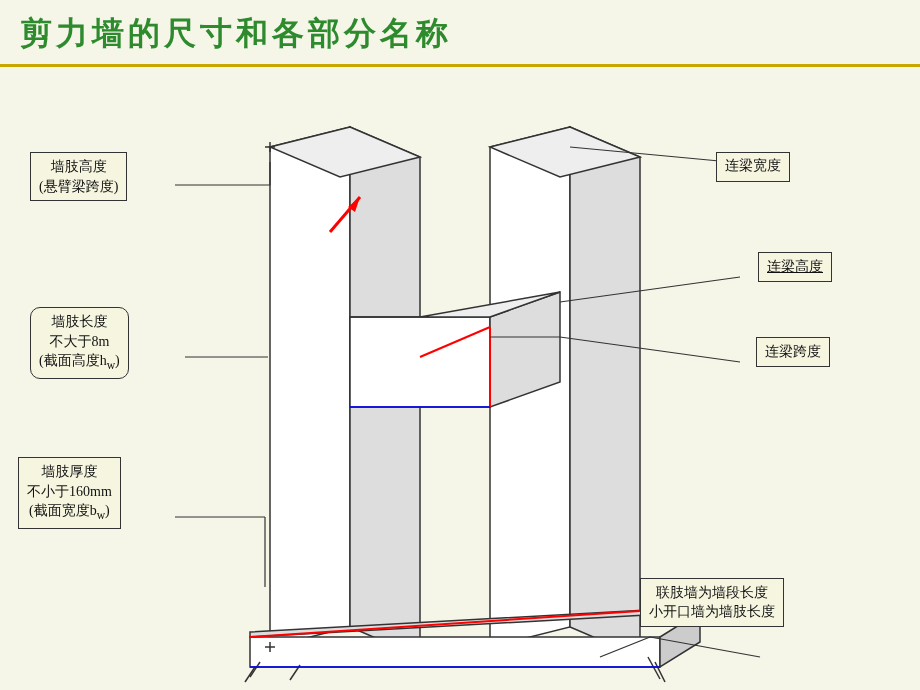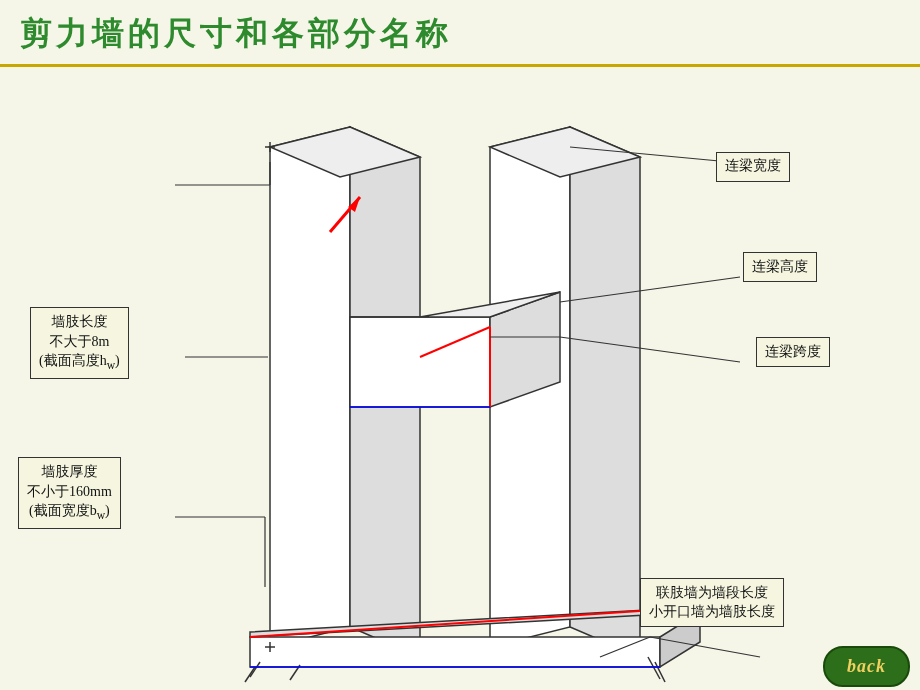--- a/index.html
+++ b/index.html
@@ -59,33 +59,35 @@
       white-space: nowrap;
     }
 
     .label-wall-height {
       left: 30px;
       top: 85px;
     }
     .label-wall-length {
       left: 30px;
       top: 240px;
+      border-radius: 10px;
     }
     .label-wall-thickness {
       left: 18px;
       top: 390px;
     }
     .label-beam-width {
       right: 130px;
       top: 85px;
       font-family: Liberation Mono, monospace;
     }
     .label-beam-height {
-      right: 103px;
+      right: 88px;
       top: 185px;
+      text-decoration: underline;
     }
     .label-beam-span {
       right: 90px;
       top: 270px;
       text-align: right;
     }
     .label-bottom {
       right: 136px;
       bottom: 70px;
     }
@@ -180,20 +182,24 @@
       <line x1="740" y1="210" x2="560" y2="235" stroke="#333" stroke-width="1.2"></line>
 
       <line x1="740" y1="295" x2="560" y2="270" stroke="#333" stroke-width="1.2"></line>
       <line x1="560" y1="270" x2="490" y2="270" stroke="#333" stroke-width="1.2"></line>
 
       <line x1="600" y1="590" x2="650" y2="570" stroke="#333" stroke-width="1.2"></line>
       <line x1="650" y1="570" x2="760" y2="590" stroke="#333" stroke-width="1.2"></line>
 
     </svg>
 
+    <div class="label-box label-wall-height">
+      <span>墙肢高度</span><br>
+      <span>(悬臂梁跨度)</span>
+    </div>
 
     <div class="label-box label-wall-length">
       <span>墙肢长度</span><br>
       <span>不大于8m</span><br>
       <span>(截面高度h<sub>w</sub>)</span>
     </div>
 
     <div class="label-box label-wall-thickness">
       <span>墙肢厚度</span><br>
       <span>不小于160mm</span><br>
@@ -210,16 +216,15 @@
 
     <div class="label-box label-beam-span">
       <span>连梁跨度</span>
     </div>
 
     <div class="label-box label-bottom">
       <span>联肢墙为墙段长度</span><br>
       <span>小开口墙为墙肢长度</span>
     </div>
 
-    <button class="back-button">back</button>
 
   </div>
 </div>
 
 </body></html>

